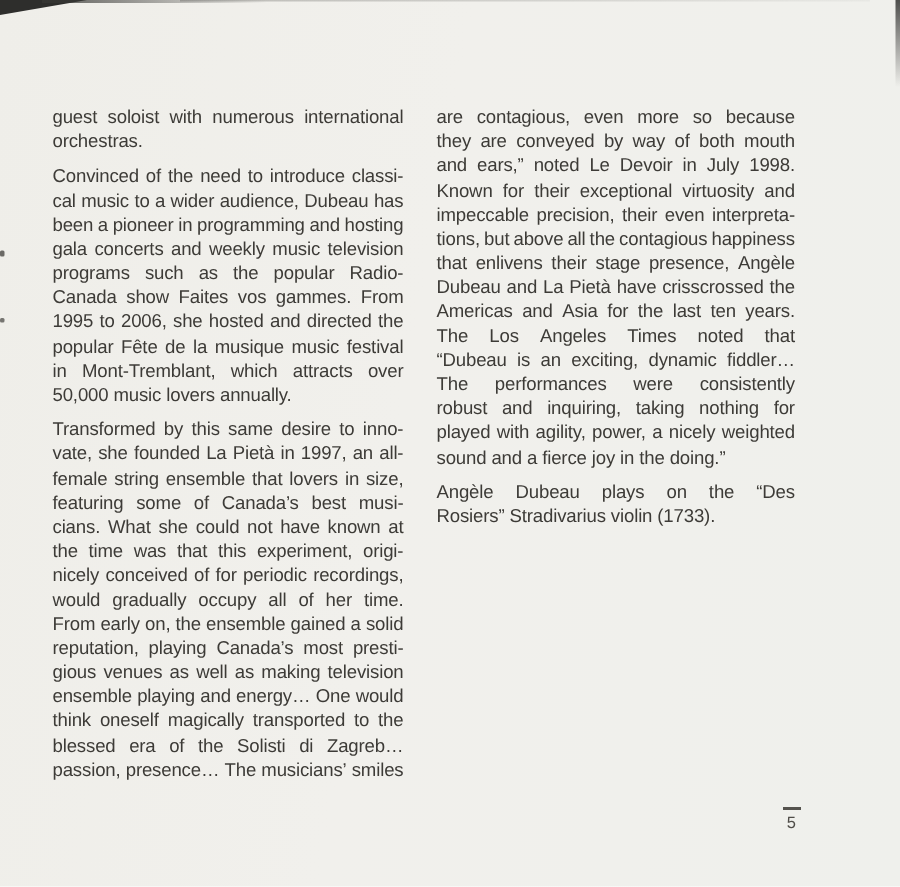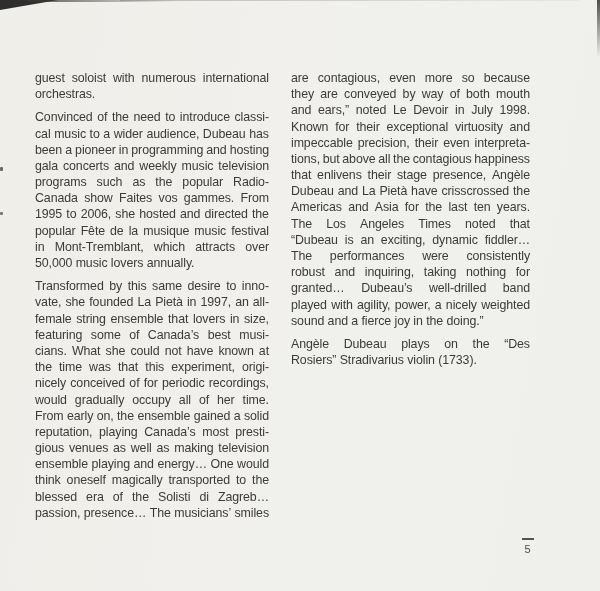--- a/index.html
+++ b/index.html
@@ -106,21 +106,20 @@
         <div class="line"><span>Known</span><span>for</span><span>their</span><span>exceptional</span><span>virtuosity</span><span>and</span></div>
         <div class="line"><span>impeccable</span><span>precision,</span><span>their</span><span>even</span><span>interpreta-</span></div>
         <div class="line"><span>tions,</span><span>but</span><span>above</span><span>all</span><span>the</span><span>contagious</span><span>happiness</span></div>
         <div class="line"><span>that</span><span>enlivens</span><span>their</span><span>stage</span><span>presence,</span><span>Angèle</span></div>
         <div class="line"><span>Dubeau</span><span>and</span><span>La</span><span>Pietà</span><span>have</span><span>crisscrossed</span><span>the</span></div>
         <div class="line"><span>Americas</span><span>and</span><span>Asia</span><span>for</span><span>the</span><span>last</span><span>ten</span><span>years.</span></div>
         <div class="line"><span>The</span><span class="it">Los</span><span class="it">Angeles</span><span class="it">Times</span><span>noted</span><span>that</span></div>
         <div class="line"><span>“Dubeau</span><span>is</span><span>an</span><span>exciting,</span><span>dynamic</span><span>fiddler…</span></div>
         <div class="line"><span>The</span><span>performances</span><span>were</span><span>consistently</span></div>
         <div class="line"><span>robust</span><span>and</span><span>inquiring,</span><span>taking</span><span>nothing</span><span>for</span></div>
-        <div class="line"><span>granted…</span><span>Dubeau’s</span><span>well-drilled</span><span>band</span></div>
         <div class="line"><span>played</span><span>with</span><span>agility,</span><span>power,</span><span>a</span><span>nicely</span><span>weighted</span></div>
         <div class="line last"><span>sound and a fierce joy in the doing.”</span></div>
       </div>
       <div class="para">
         <div class="line"><span>Angèle</span><span>Dubeau</span><span>plays</span><span>on</span><span>the</span><span>“Des</span></div>
         <div class="line last"><span>Rosiers” Stradivarius violin (1733).</span></div>
       </div>
     </div>
 
   <div id="pagenum">

